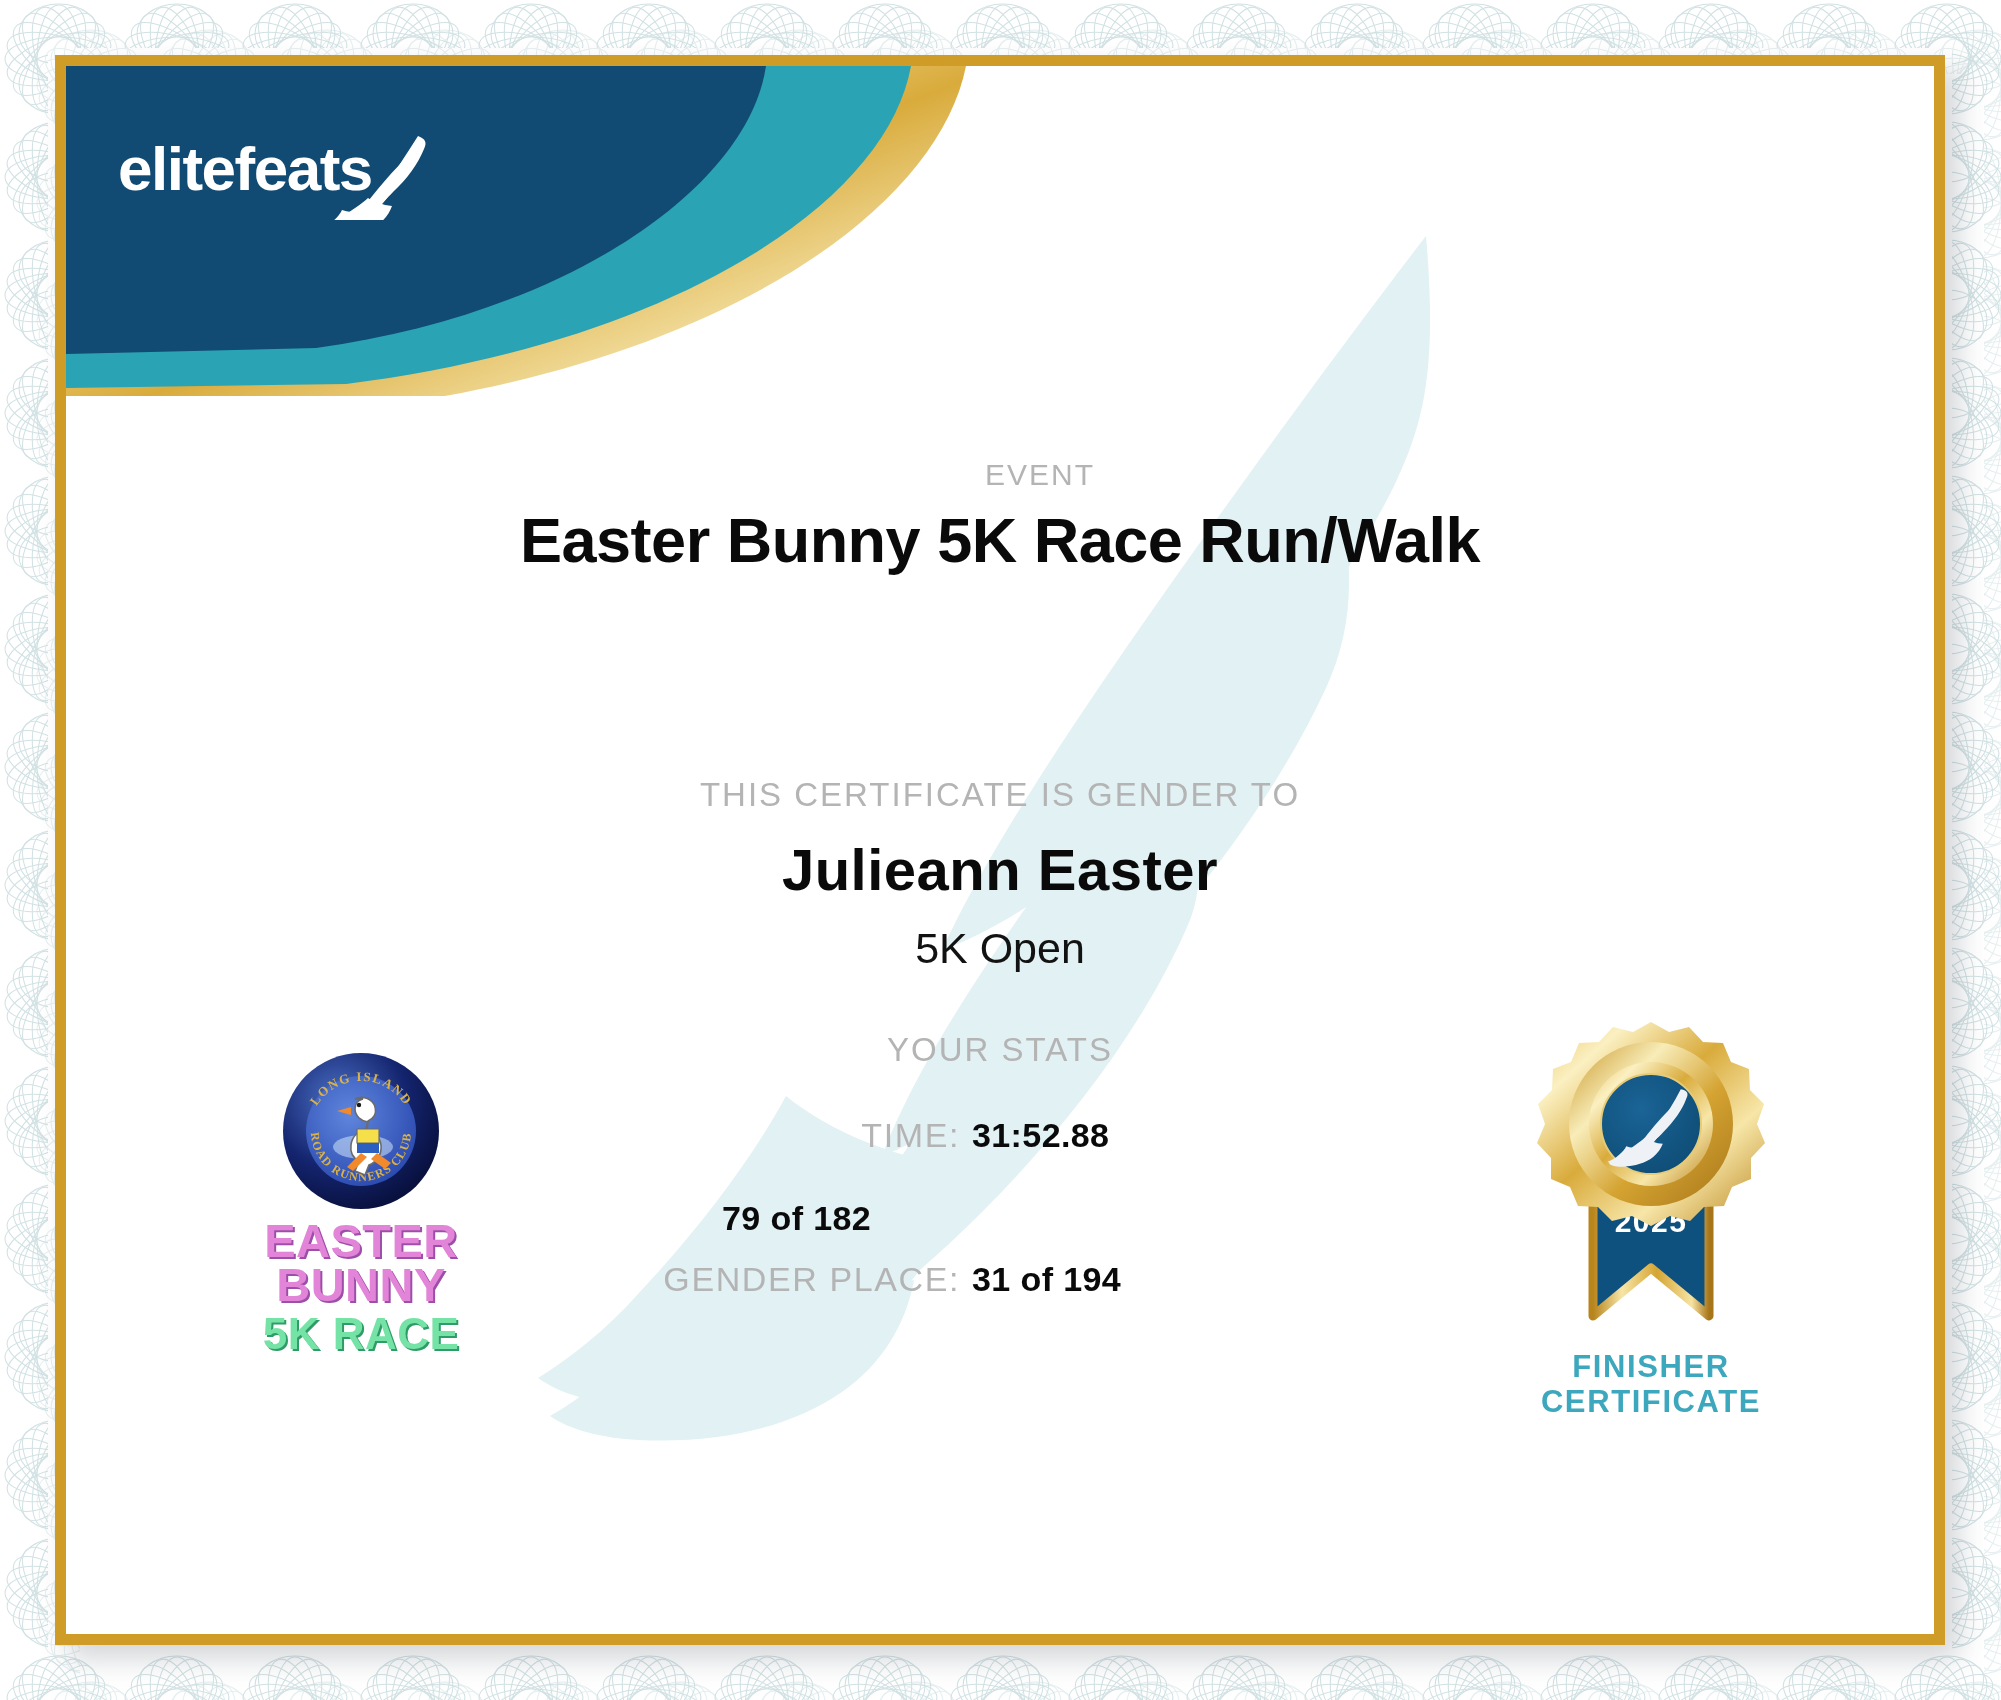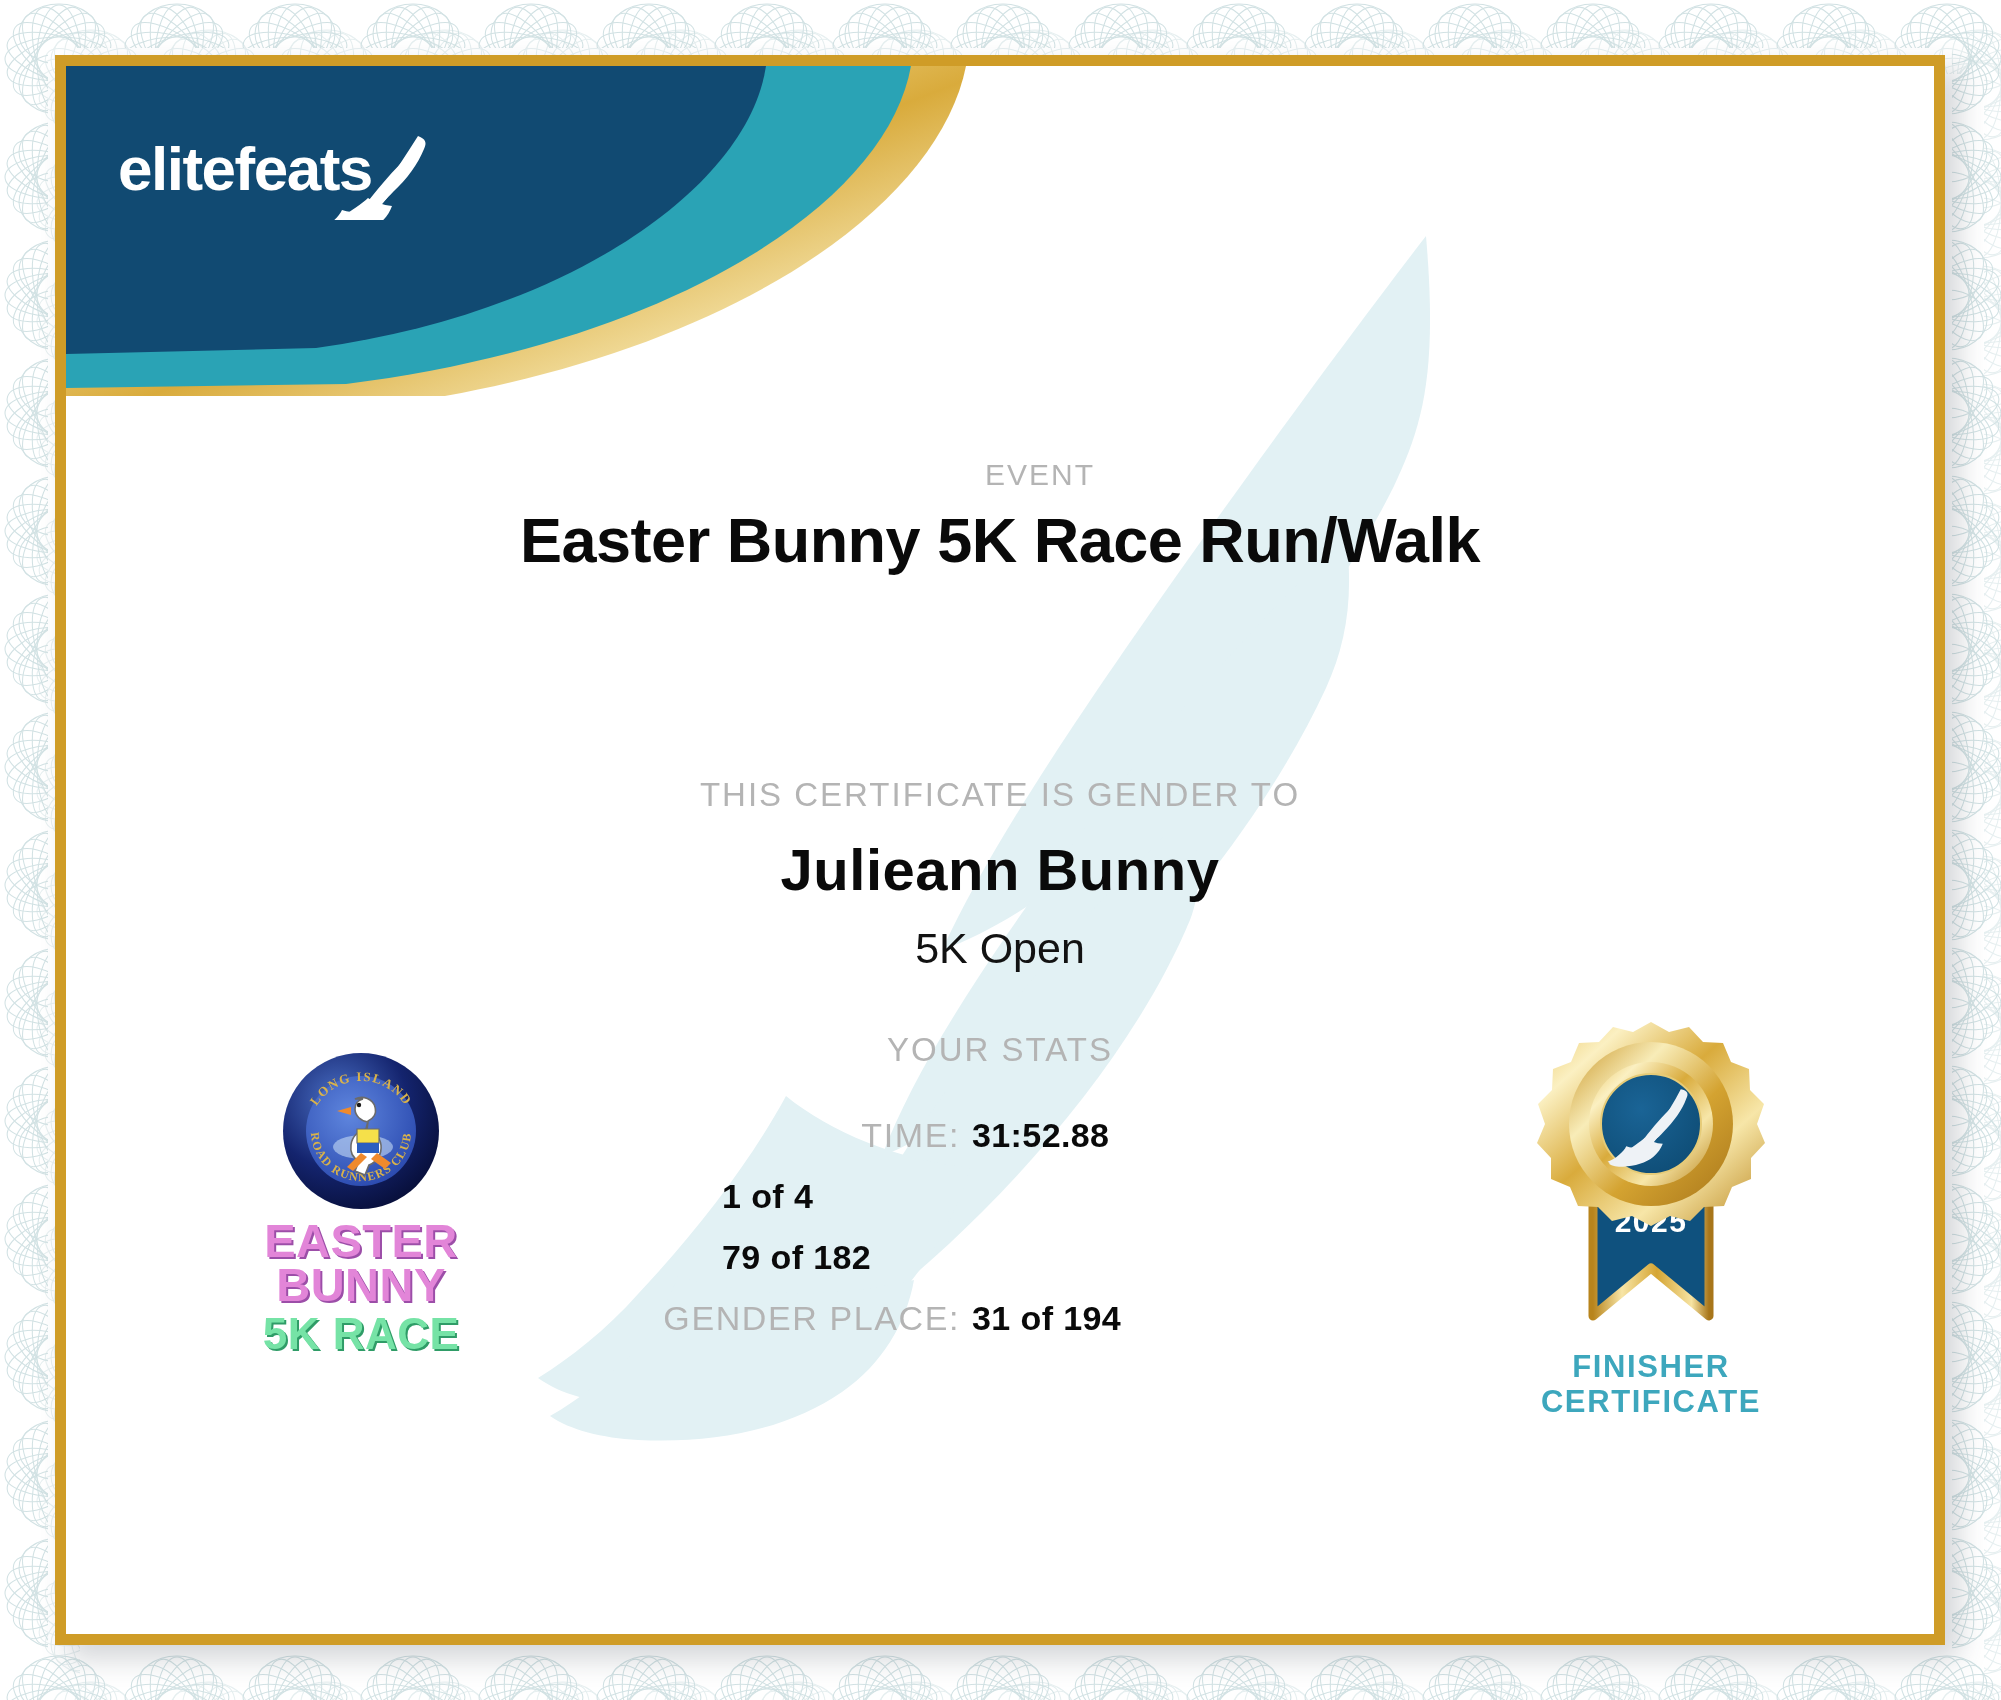--- a/index.html
+++ b/index.html
@@ -245,32 +245,31 @@
         <path d="M272 52c-11 10-22 23-30 34-4 6-7 11-8 15 7-3 14-8 21-15 10-10 18-20 21-28 2-3 0-5-4-6z"></path>
         <path d="M250 70c6 4 15 7 24 8-2 6-6 12-12 17-10 8-25 12-41 13-8 1-15-1-19-4 6-3 13-7 20-13 11-9 22-15 28-21z"></path>
         <path d="M224 82c10 3 22 4 35 1-2 6-5 11-11 15-9 6-22 8-35 8-6 0-11-1-14-3 5-2 11-5 16-10 4-3 7-7 9-11z"></path>
       </g>
     </svg>
 
     <div id="event-label" class="lbl">EVENT</div>
     <div id="event-title">Easter Bunny 5K Race Run/Walk</div>
 
     <div id="awarded-label" class="lbl">THIS CERTIFICATE IS GENDER TO</div>
-    <div id="recipient-name">Julieann Bunny</div>
+    <div id="recipient-name">Julieann Easter</div>
     <div id="recipient-div">5K Open</div>
 
     <div id="stats-label" class="lbl">YOUR STATS</div>
 
     <div id="stats">
       <div class="stat-row">
         <div class="stat-key">TIME:</div>
         <div class="stat-val">31:52.88</div>
       </div>
       <div class="stat-row">
-        <div class="stat-val">1 of 4</div>
       </div>
       <div class="stat-row">
         <div class="stat-val">79 of 182</div>
       </div>
       <div class="stat-row">
         <div class="stat-key">GENDER PLACE:</div>
         <div class="stat-val">31 of 194</div>
       </div>
     </div>
 

